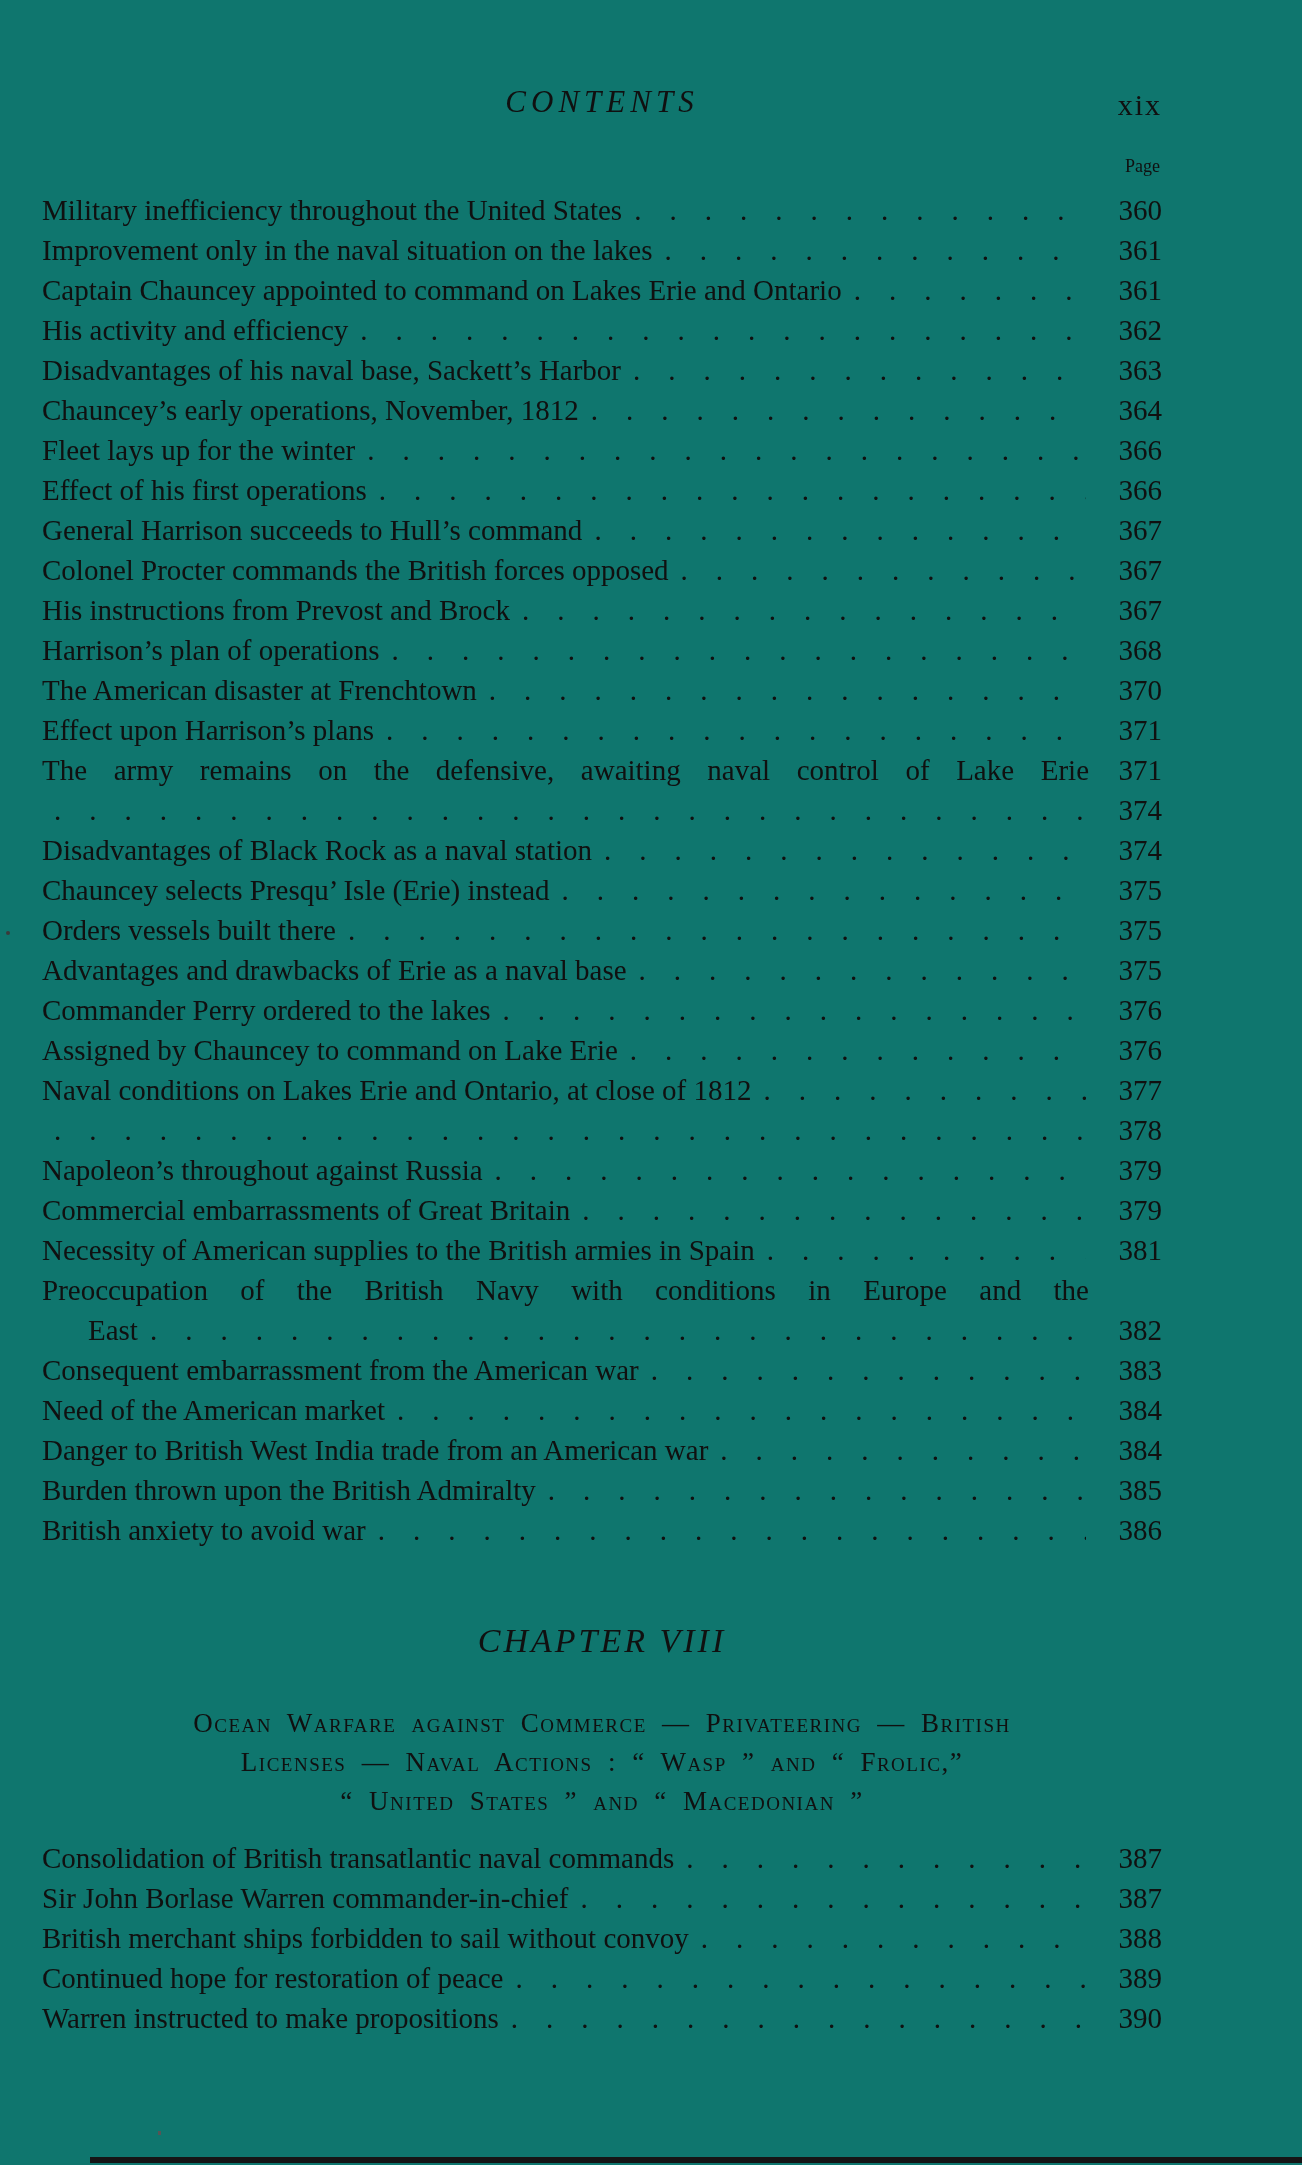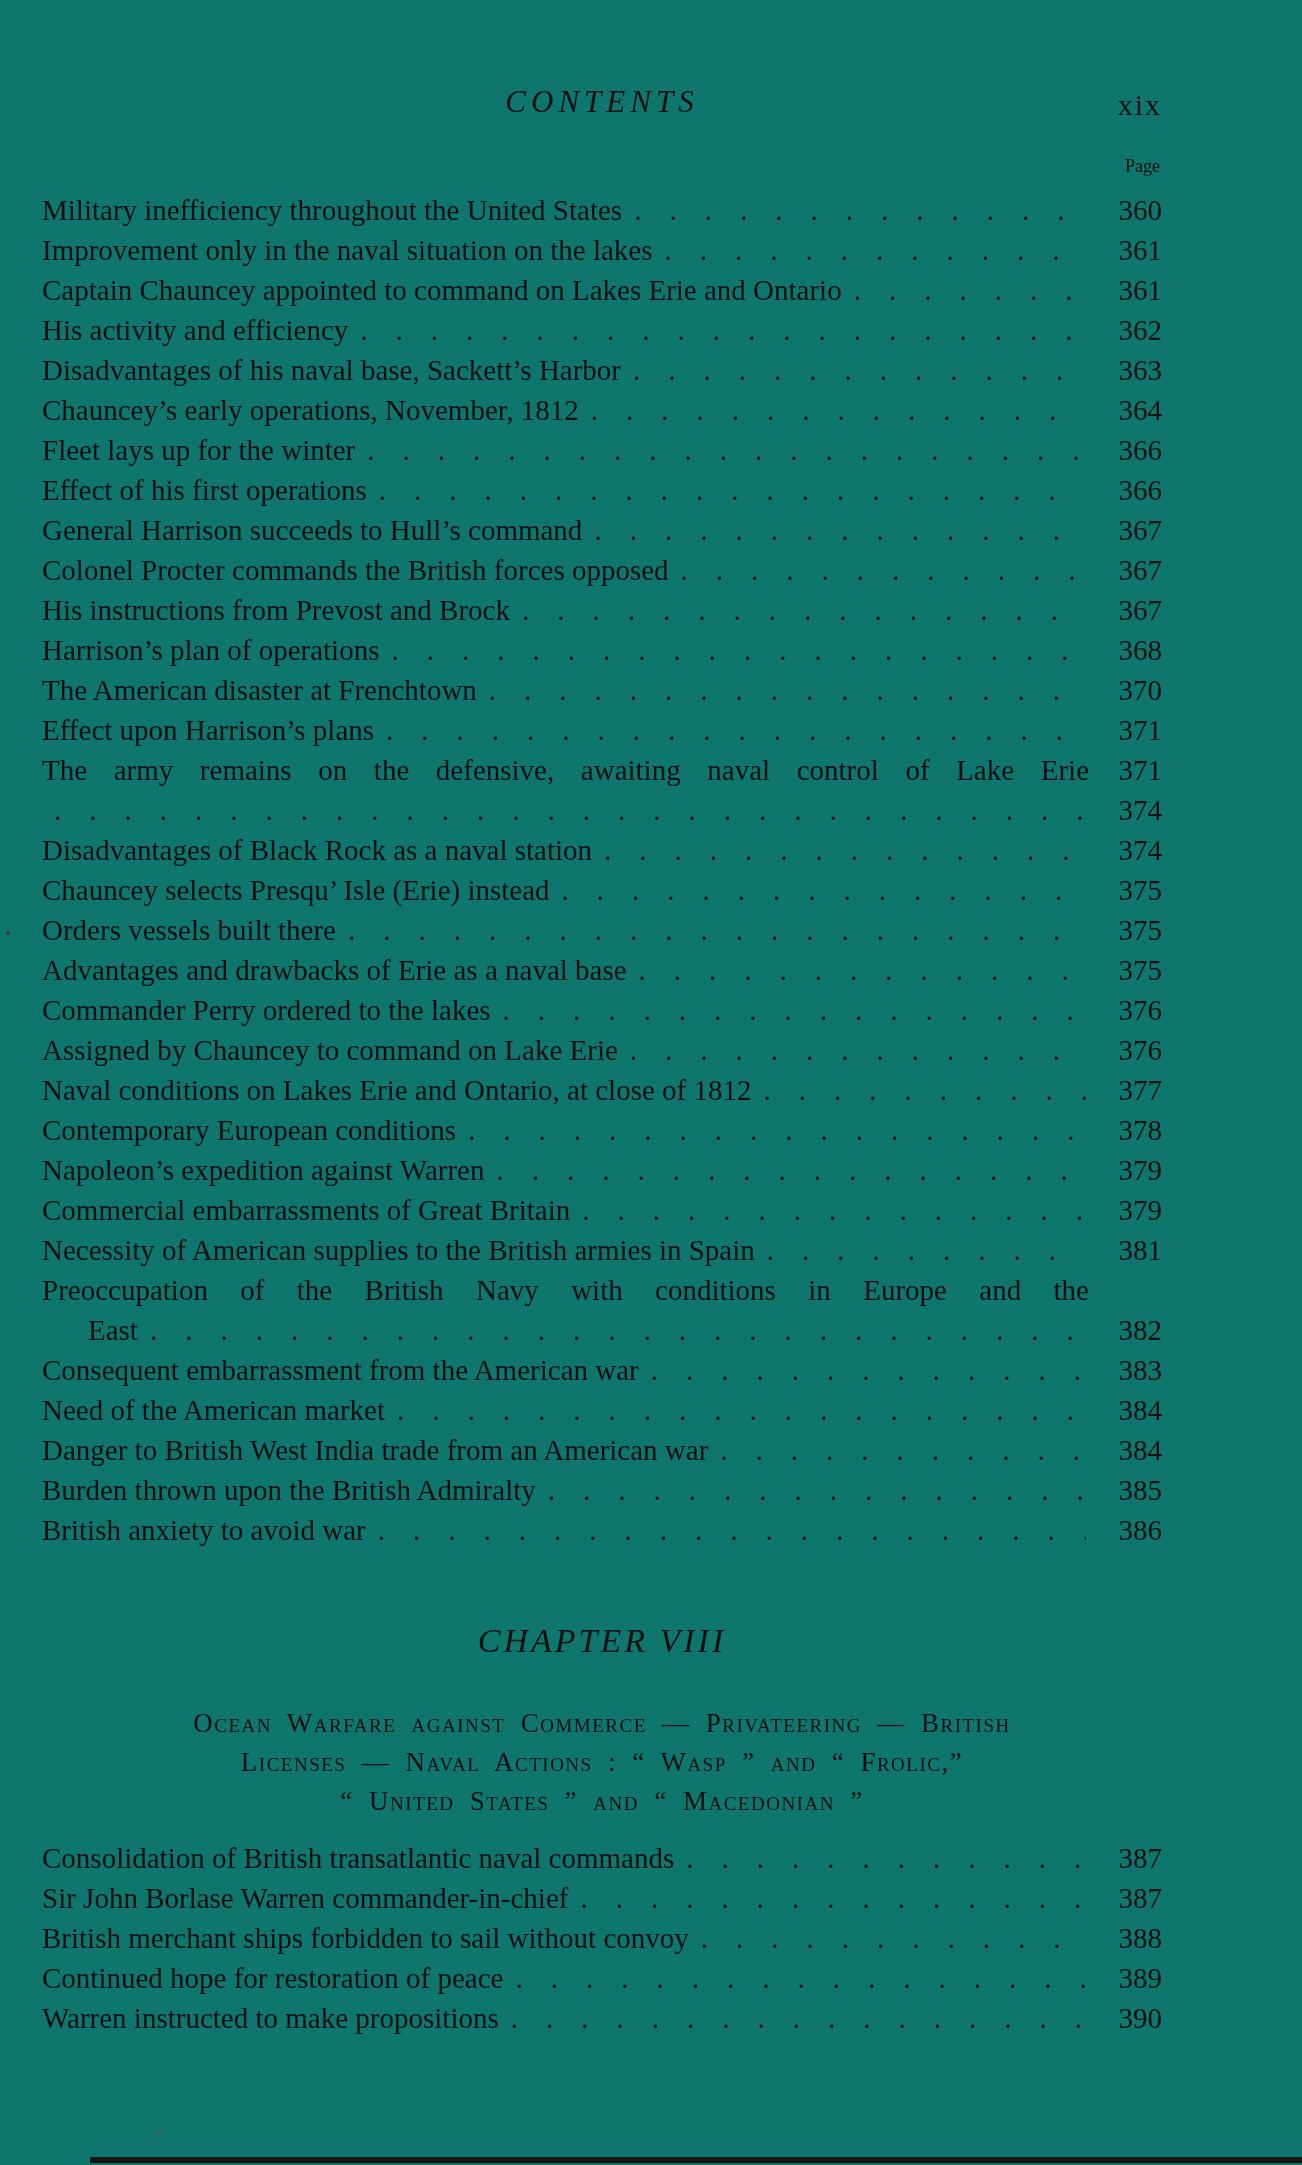--- a/index.html
+++ b/index.html
@@ -255,27 +255,26 @@
         <span class="pagenum">376</span>
       </div>
 
       <div class="row">
         <span class="text">Naval conditions on Lakes Erie and Ontario, at close of 1812</span>
         <span class="leader"></span>
         <span class="pagenum">377</span>
       </div>
 
       <div class="row">
-        <span class="text">Contemporary European conditions</span>
         <span class="leader"></span>
         <span class="pagenum">378</span>
       </div>
 
       <div class="row">
-        <span class="text">Napoleon’s expedition against Warren</span>
+        <span class="text">Napoleon’s throughout against Russia</span>
         <span class="leader"></span>
         <span class="pagenum">379</span>
       </div>
 
       <div class="row">
         <span class="text">Commercial embarrassments of Great Britain</span>
         <span class="leader"></span>
         <span class="pagenum">379</span>
       </div>
 

